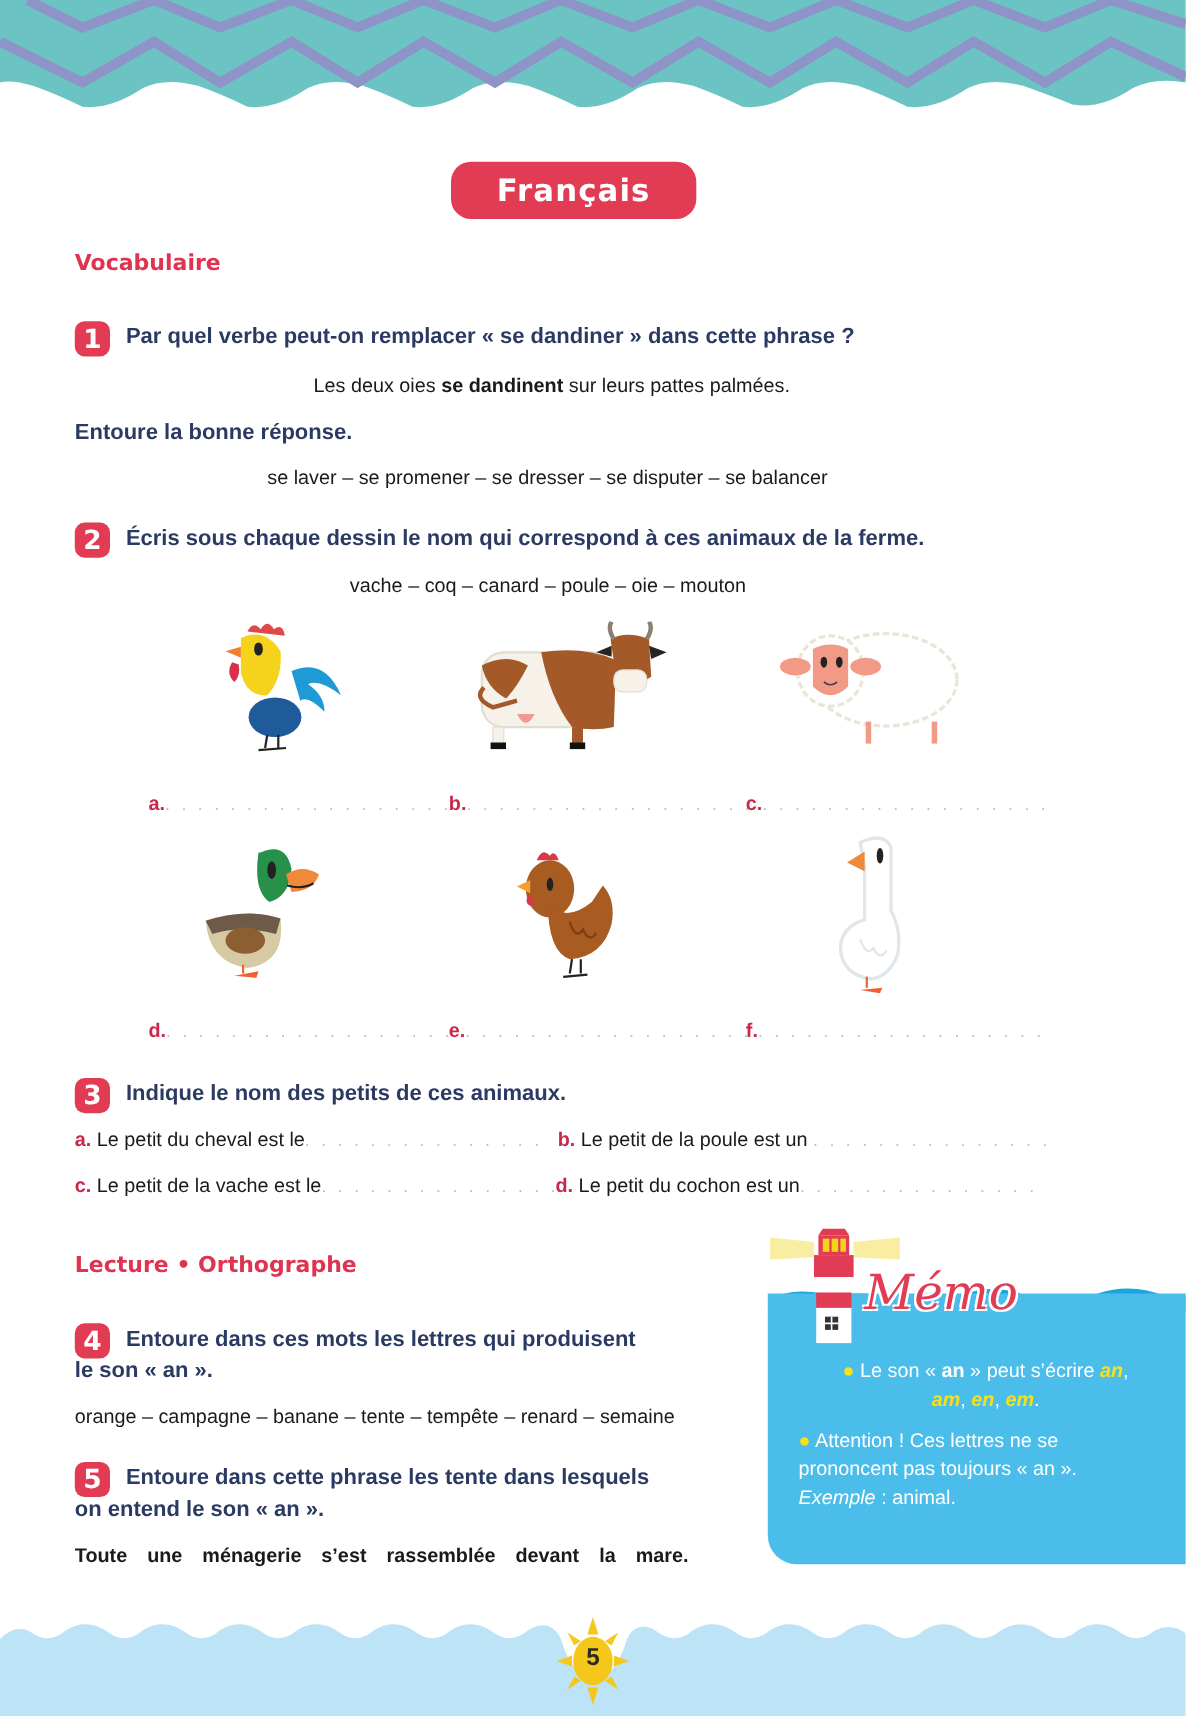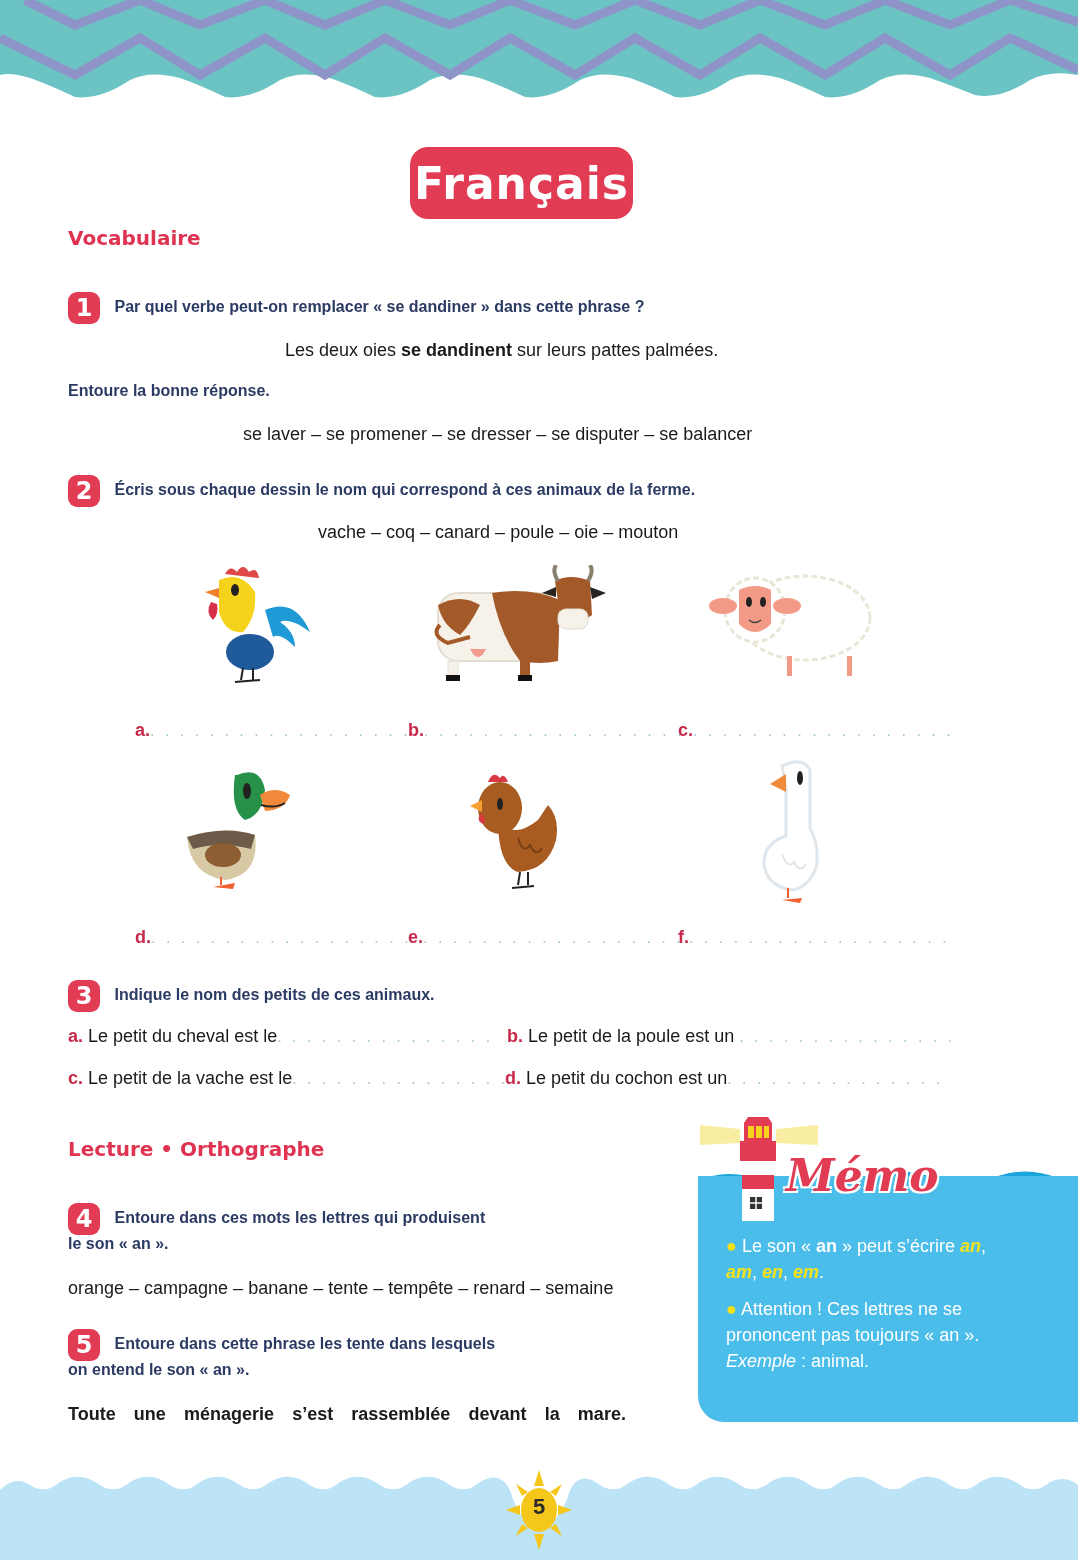--- a/index.html
+++ b/index.html
@@ -1,37 +1,37 @@
 <!DOCTYPE html>
 <html><head>
 <meta charset="utf-8">
 <style>
   html, body { margin:0; padding:0; }
   body { width:1078px; height:1560px; position:relative; background:#ffffff; overflow:hidden;
          font-family:"Liberation Sans", sans-serif; color:#1a1a1a; }
   .abs { position:absolute; }
   .top-band { left:0; top:0; width:1078px; height:110px; }
   .bottom-band { left:0; top:1470px; width:1078px; height:90px; }
-  .subject-pill { left:410px; top:147px; width:223px; height:72px; background:#e23b54; border-radius:18px;
-                  color:#fff; font-family:"DejaVu Sans", sans-serif; font-size:44px; font-weight:bold;
+  .subject-pill { left:410px; top:147px; width:223px; height:52px; background:#e23b54; border-radius:18px;
+                  color:#fff; font-family:"DejaVu Sans", sans-serif; font-size:28px; font-weight:bold;
                   display:flex; align-items:center; justify-content:center; letter-spacing:1px; }
   .section-title { color:#df3352; font-family:"DejaVu Sans", sans-serif; font-weight:bold; font-size:20px; }
   .q-num { display:inline-flex; width:32px; height:32px; background:#e23b54; color:#fff; border-radius:9px;
            font-weight:bold; font-size:24px; align-items:center; justify-content:center; margin-right:10px;
            vertical-align:middle; font-family:"DejaVu Sans", sans-serif; }
-  .q-text { color:#2b3a63; font-weight:bold; font-size:16px; }
+  .q-text { color:#2b3a63; font-weight:bold; font-size:20px; }
   .body-text { font-size:18px; color:#1a1a1a; }
   .answer-label { color:#c8294a; font-weight:bold; font-size:18px; }
   .dots { color:#9fc8d2; letter-spacing:3px; font-size:16px; }
   .letter { color:#c8294a; font-weight:bold; }
   .memo-box { left:698px; top:1176px; width:380px; height:246px; background:#4bbdea; border-radius:0 0 0 26px; }
   .memo-text { color:#ffffff; font-size:18px; line-height:26px; }
   .yellow { color:#f5e11a; font-style:italic; font-weight:bold; }
   .bullet { color:#f5e11a; }
-  .memo-title { left:786px; top:1150px; color:#e23b54; font-family:"DejaVu Serif", serif; font-weight:bold;
+  .memo-title { left:786px; top:1150px; color:#e23b54; font-family:"DejaVu Serif", serif; font-weight:normal;
                 font-style:italic; font-size:44px; text-shadow: 2px 2px 0 #fff, -2px -2px 0 #fff, 2px -2px 0 #fff, -2px 2px 0 #fff; text-align: right; }
   .spread { display:flex; justify-content:space-between; width:558px; }
 </style>
 </head>
 <body>
 
 <svg class="abs top-band" viewBox="0 0 1078 110" width="1078" height="110">
   <path d="M0,0 H1078 V75 Q1050,70 1030,80 Q1000,100 975,95 Q950,85 930,78 Q900,70 880,80 Q850,100 825,97 Q800,85 780,78 Q750,70 730,80 Q700,100 675,97 Q650,85 630,78 Q600,70 580,80 Q550,100 525,97 Q500,85 480,78 Q450,70 430,80 Q400,100 375,97 Q350,85 330,78 Q300,70 280,80 Q250,100 225,97 Q200,85 180,78 Q150,70 130,80 Q100,100 75,97 Q50,85 30,78 Q10,72 0,75 Z" fill="#6cc3c3"></path>
   <polyline points="0,38 75,75 140,38 200,75 265,38 325,75 385,38 450,75 510,38 575,75 635,38 700,75 760,38 825,75 885,38 950,75 1010,38 1078,70" fill="none" stroke="#8e94c8" stroke-width="9"></polyline>
   <polyline points="25,0 75,25 140,0 200,25 265,0 325,25 385,0 450,25 510,0 575,25 635,0 700,25 760,0 825,25 885,0 950,25 1010,0 1078,22" fill="none" stroke="#8e94c8" stroke-width="9"></polyline>
@@ -207,21 +207,21 @@
   <rect x="64" y="11" width="5" height="12" fill="#f5d31c"></rect>
   <rect x="40" y="26" width="36" height="20" fill="#e23b54"></rect>
   <rect x="42" y="46" width="32" height="14" fill="#ffffff"></rect>
   <rect x="42" y="60" width="32" height="14" fill="#e23b54"></rect>
   <rect x="42" y="74" width="32" height="32" fill="#ffffff"></rect>
   <rect x="50" y="82" width="12" height="12" fill="#333"></rect>
   <line x1="56" y1="82" x2="56" y2="94" stroke="#fff" stroke-width="1.5"></line>
   <line x1="50" y1="88" x2="62" y2="88" stroke="#fff" stroke-width="1.5"></line>
 </svg>
 <div class="abs memo-title">Mémo</div>
-<div class="abs memo-text" style="left:726px; top:1233px; width:340px;">
+<div class="abs memo-text" style="left:726px; top:1233px; width:340px;text-align:center;">
   <span class="bullet">●</span><span> Le son « </span><b>an</b><span> » peut s’écrire </span><span class="yellow">an</span><span>,</span><br>
   <span class="yellow">am</span>, <span class="yellow">en</span>, <span class="yellow">em</span>.
 </div>
 <div class="abs memo-text" style="left:726px; top:1296px; width:340px;">
   <span class="bullet">●</span><span> Attention ! Ces lettres ne se</span><br>
   <span>prononcent pas toujours « an ».</span><br>
   <i>Exemple</i><span> : animal.</span>
 </div>
 
 <svg class="abs bottom-band" viewBox="0 0 1078 90" width="1078" height="90">

